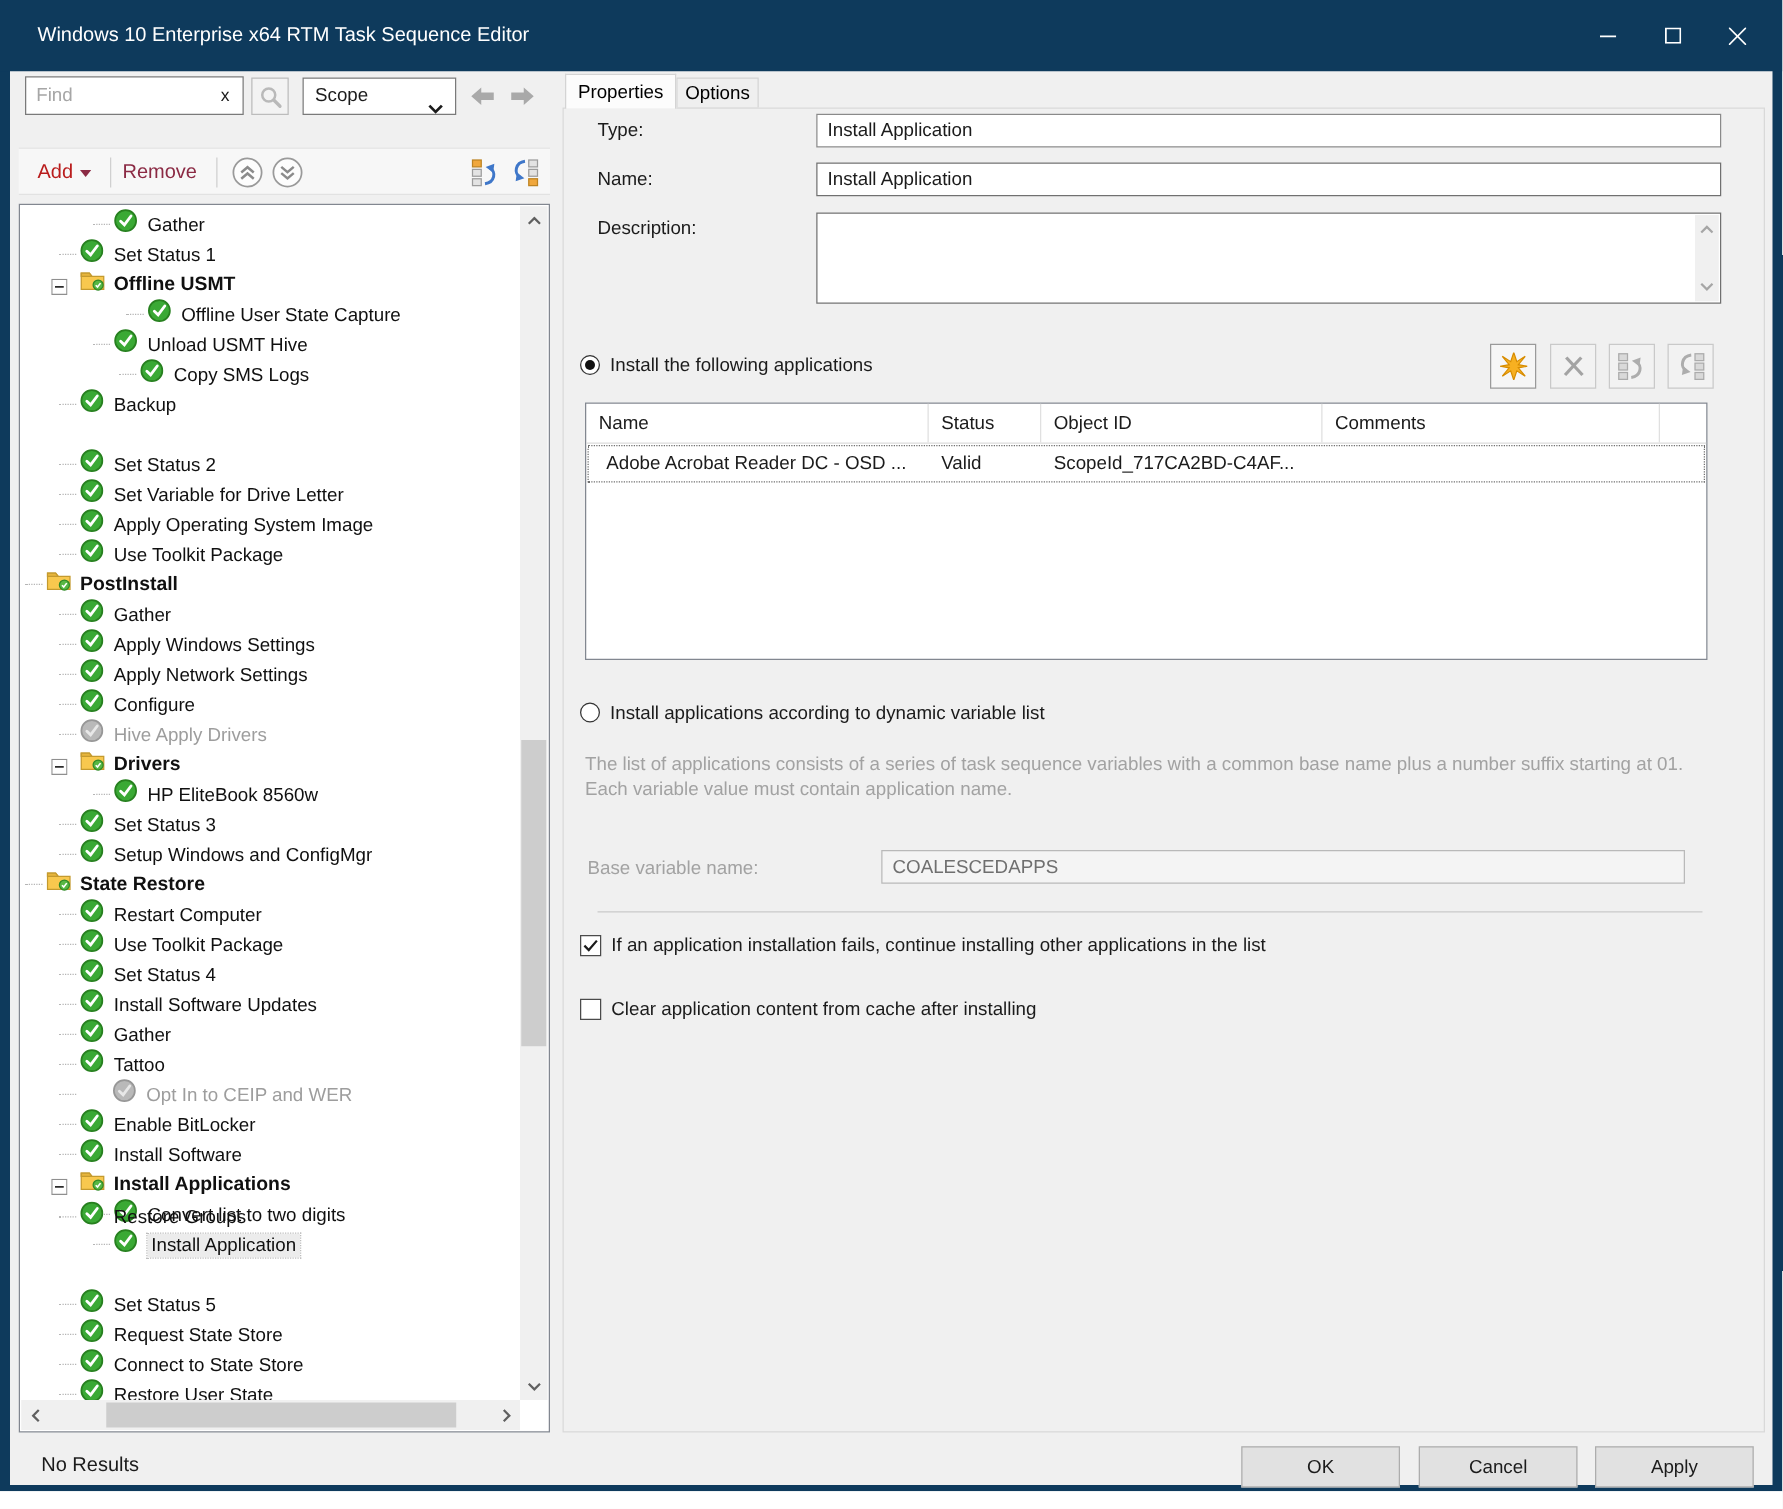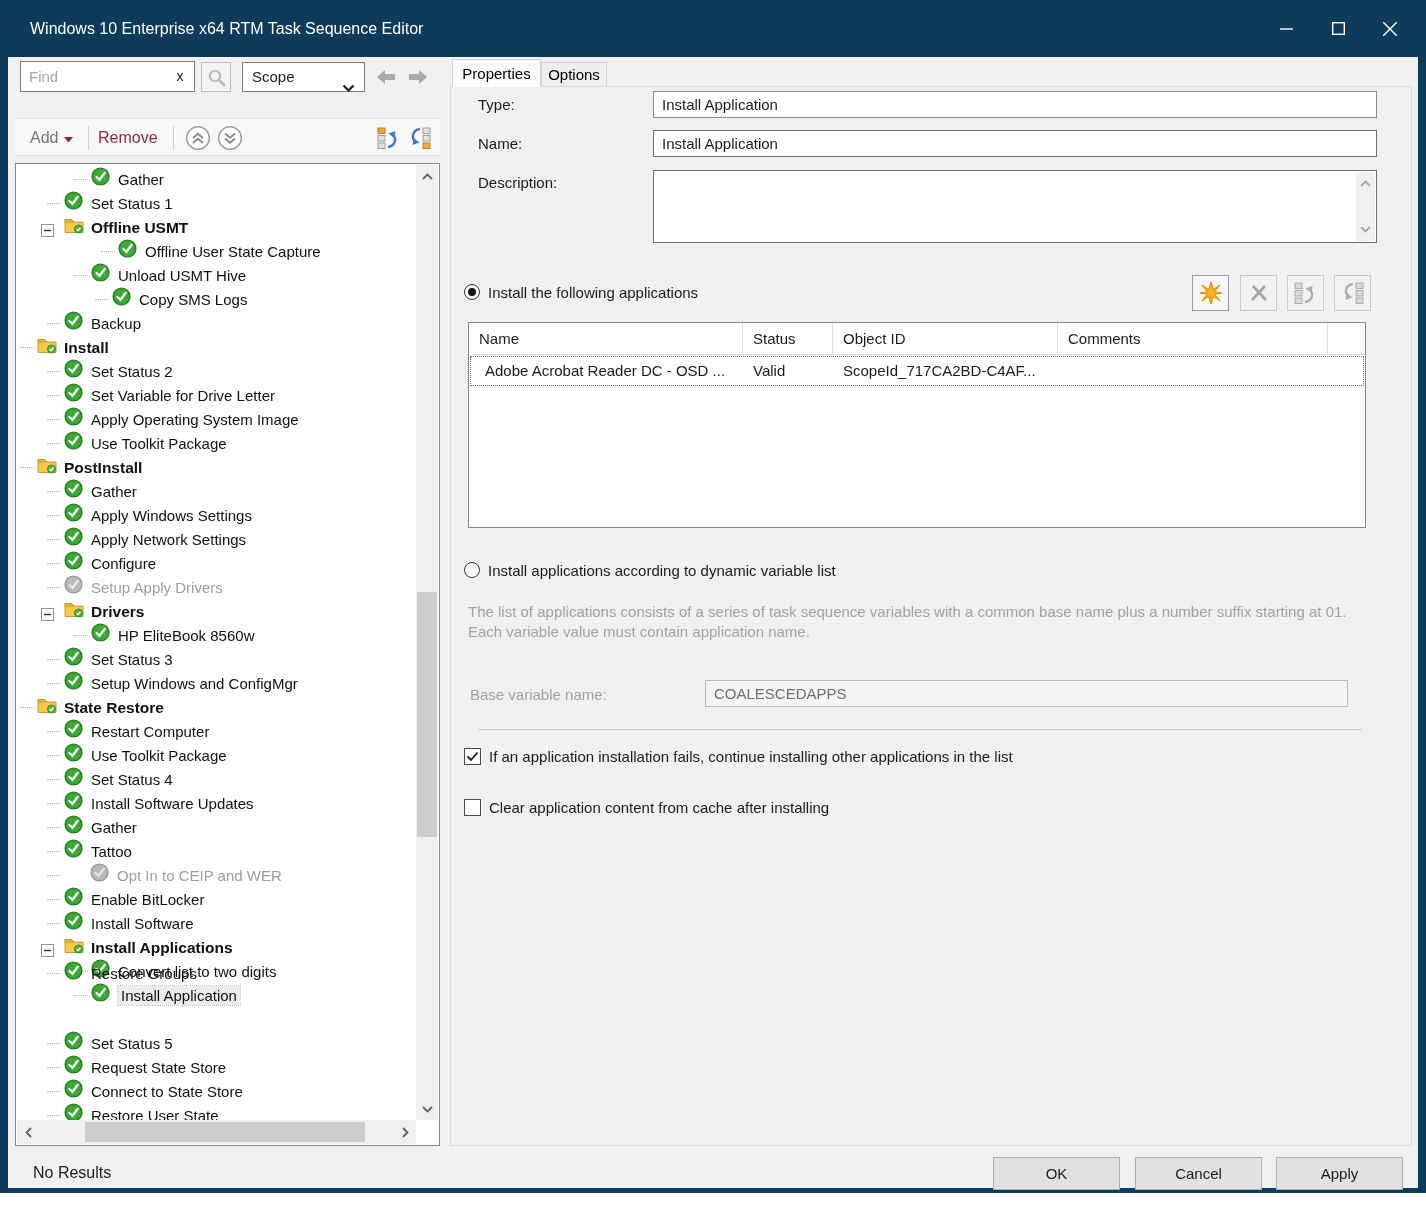--- a/index.html
+++ b/index.html
@@ -17,21 +17,21 @@
   .find-input { position:absolute; left:20px; top:61px; width:175px; height:31px; border:1px solid #7a7a7a; background:#fff; font-size:15px; padding:0 24px 0 8px; color:#1b1b1b; font-family:inherit; }
   .find-input::placeholder { color:#a6a6a6; }
   .find-clear { position:absolute; left:168px; top:61px; width:24px; height:31px; line-height:31px; text-align:center; font-size:14px; color:#1b1b1b; cursor:default; }
   .search-btn { position:absolute; left:201px; top:62px; width:30px; height:30px; border:1px solid #bcbcbc; background:#f3f3f3; display:flex; align-items:center; justify-content:center; }
   .scope-select { position:absolute; left:242px; top:62px; width:123px; height:30px; border:1px solid #7a7a7a; background:#fff; font-size:15px; line-height:28px; padding-left:9px; color:#1b1b1b; }
   .scope-caret { position:absolute; right:9px; top:11px; }
   .nav-arrow { position:absolute; top:63px; width:28px; height:28px; display:flex; align-items:center; justify-content:center; }
   .nav-prev { left:372px; } .nav-next { left:404px; }
 
   .toolbar { position:absolute; left:15px; top:118px; width:425px; height:38px; background:#f7f7f7; border-top:1px solid #e2e2e2; border-bottom:1px solid #e2e2e2; }
-  .tb-add { position:absolute; left:15px; top:0; height:38px; line-height:38px; font-size:16px; color:#737373; }
+  .tb-add { position:absolute; left:15px; top:0; height:38px; line-height:38px; font-size:16px; color:#b91c1c; }
   .tb-caret { display:inline-block; margin-left:6px; }
   .tb-sep { position:absolute; top:7px; width:1px; height:24px; background:#d0d0d0; }
   .tb-remove { position:absolute; left:83px; top:0; height:38px; line-height:38px; font-size:16px; color:#8b2a44; }
   .tb-circle { position:absolute; top:6px; width:26px; height:26px; }
   .tb-move { position:absolute; top:7px; width:25px; height:24px; }
 
   .tree-panel { position:absolute; left:15px; top:163px; width:425px; height:983px; background:#ffffff; border:1px solid #828790; overflow:hidden; }
   .tree-rows { position:absolute; left:1px; top:1px; right:24px; bottom:25px; overflow:hidden; }
   .trow { position:absolute; left:0; width:100%; height:24px; line-height:24px; white-space:nowrap; font-size:15px; color:#101010; }
   .trow .ticon { display:inline-block; vertical-align:middle; margin-right:7px; width:20px; }
@@ -219,26 +219,20 @@
               <path d="M5.5 10 L8.5 12.8 L13.8 5.8" stroke="#ffffff" stroke-width="2.3" fill="none" stroke-linecap="round"></path>
             </svg></span><span class="tlabel">Unload USMT Hive</span></div>
         <div class="trow" style="top: 122px; padding-left: 74px; margin-left: 21px;"><span class="stub" style="left:57px"></span><span class="ticon"><svg width="19" height="19" viewBox="0 0 19 19">
               <circle cx="9.5" cy="9.5" r="8.4" fill="#3aa935" stroke="#27801f" stroke-width="1.4"></circle>
               <path d="M5.5 10 L8.5 12.8 L13.8 5.8" stroke="#ffffff" stroke-width="2.3" fill="none" stroke-linecap="round"></path>
             </svg></span><span class="tlabel">Copy SMS Logs</span></div>
         <div class="trow" style="top: 146px; padding-left: 47px;"><span class="stub" style="left:30px"></span><span class="ticon"><svg width="19" height="19" viewBox="0 0 19 19">
               <circle cx="9.5" cy="9.5" r="8.4" fill="#3aa935" stroke="#27801f" stroke-width="1.4"></circle>
               <path d="M5.5 10 L8.5 12.8 L13.8 5.8" stroke="#ffffff" stroke-width="2.3" fill="none" stroke-linecap="round"></path>
             </svg></span><span class="tlabel">Backup</span></div>
-        <div class="trow" style="top: 170px; padding-left: 20px;"><span class="stub" style="left:3px"></span><span class="ticon"><svg width="20" height="18" viewBox="0 0 20 18">
-              <path d="M1 3.5 h6.5 l2 2.5 H19 v10.5 H1 Z" fill="#f8c84e" stroke="#c49a2e"></path>
-              <path d="M1 3.5 h6.5 l2 2.5 H1 Z" fill="#e7b53c" stroke="#c49a2e"></path>
-              <circle cx="14.5" cy="13" r="4" fill="#58b744" stroke="#2f8a26"></circle>
-              <path d="M12.6 13.2 L14 14.6 L16.4 11.5" stroke="#fff" stroke-width="1.3" fill="none"></path>
-            </svg></span><span class="tlabel b">Install</span></div>
         <div class="trow" style="top: 194px; padding-left: 47px;"><span class="stub" style="left:30px"></span><span class="ticon"><svg width="19" height="19" viewBox="0 0 19 19">
               <circle cx="9.5" cy="9.5" r="8.4" fill="#3aa935" stroke="#27801f" stroke-width="1.4"></circle>
               <path d="M5.5 10 L8.5 12.8 L13.8 5.8" stroke="#ffffff" stroke-width="2.3" fill="none" stroke-linecap="round"></path>
             </svg></span><span class="tlabel">Set Status 2</span></div>
         <div class="trow" style="top: 218px; padding-left: 47px;"><span class="stub" style="left:30px"></span><span class="ticon"><svg width="19" height="19" viewBox="0 0 19 19">
               <circle cx="9.5" cy="9.5" r="8.4" fill="#3aa935" stroke="#27801f" stroke-width="1.4"></circle>
               <path d="M5.5 10 L8.5 12.8 L13.8 5.8" stroke="#ffffff" stroke-width="2.3" fill="none" stroke-linecap="round"></path>
             </svg></span><span class="tlabel">Set Variable for Drive Letter</span></div>
         <div class="trow" style="top: 242px; padding-left: 47px;"><span class="stub" style="left:30px"></span><span class="ticon"><svg width="19" height="19" viewBox="0 0 19 19">
               <circle cx="9.5" cy="9.5" r="8.4" fill="#3aa935" stroke="#27801f" stroke-width="1.4"></circle>
@@ -266,21 +260,21 @@
               <circle cx="9.5" cy="9.5" r="8.4" fill="#3aa935" stroke="#27801f" stroke-width="1.4"></circle>
               <path d="M5.5 10 L8.5 12.8 L13.8 5.8" stroke="#ffffff" stroke-width="2.3" fill="none" stroke-linecap="round"></path>
             </svg></span><span class="tlabel">Apply Network Settings</span></div>
         <div class="trow" style="top: 386px; padding-left: 47px;"><span class="stub" style="left:30px"></span><span class="ticon"><svg width="19" height="19" viewBox="0 0 19 19">
               <circle cx="9.5" cy="9.5" r="8.4" fill="#3aa935" stroke="#27801f" stroke-width="1.4"></circle>
               <path d="M5.5 10 L8.5 12.8 L13.8 5.8" stroke="#ffffff" stroke-width="2.3" fill="none" stroke-linecap="round"></path>
             </svg></span><span class="tlabel">Configure</span></div>
         <div class="trow dis" style="top: 410px; padding-left: 47px;"><span class="stub" style="left:30px"></span><span class="ticon"><svg width="19" height="19" viewBox="0 0 19 19">
               <circle cx="9.5" cy="9.5" r="8.4" fill="#b9b9b9" stroke="#979797" stroke-width="1.4"></circle>
               <path d="M5.5 10 L8.5 12.8 L13.8 5.8" stroke="#e8e8e8" stroke-width="2.3" fill="none" stroke-linecap="round"></path>
-            </svg></span><span class="tlabel">Setup Apply Drivers</span></div>
+            </svg></span><span class="tlabel">Hive Apply Drivers</span></div>
         <div class="trow" style="top: 434px; padding-left: 47px;"><span class="toggle" style="left:24px"><svg width="13" height="13">
               <rect x="0.5" y="0.5" width="12" height="12" fill="#fff" stroke="#8f8f8f"></rect>
               <line x1="3" y1="6.5" x2="10" y2="6.5" stroke="#2b2b2b" stroke-width="1.4"></line>
             </svg></span><span class="ticon"><svg width="20" height="18" viewBox="0 0 20 18">
               <path d="M1 3.5 h6.5 l2 2.5 H19 v10.5 H1 Z" fill="#f8c84e" stroke="#c49a2e"></path>
               <path d="M1 3.5 h6.5 l2 2.5 H1 Z" fill="#e7b53c" stroke="#c49a2e"></path>
               <circle cx="14.5" cy="13" r="4" fill="#58b744" stroke="#2f8a26"></circle>
               <path d="M12.6 13.2 L14 14.6 L16.4 11.5" stroke="#fff" stroke-width="1.3" fill="none"></path>
             </svg></span><span class="tlabel b">Drivers</span></div>
         <div class="trow" style="top: 458px; padding-left: 74px;"><span class="stub" style="left:57px"></span><span class="ticon"><svg width="19" height="19" viewBox="0 0 19 19">

